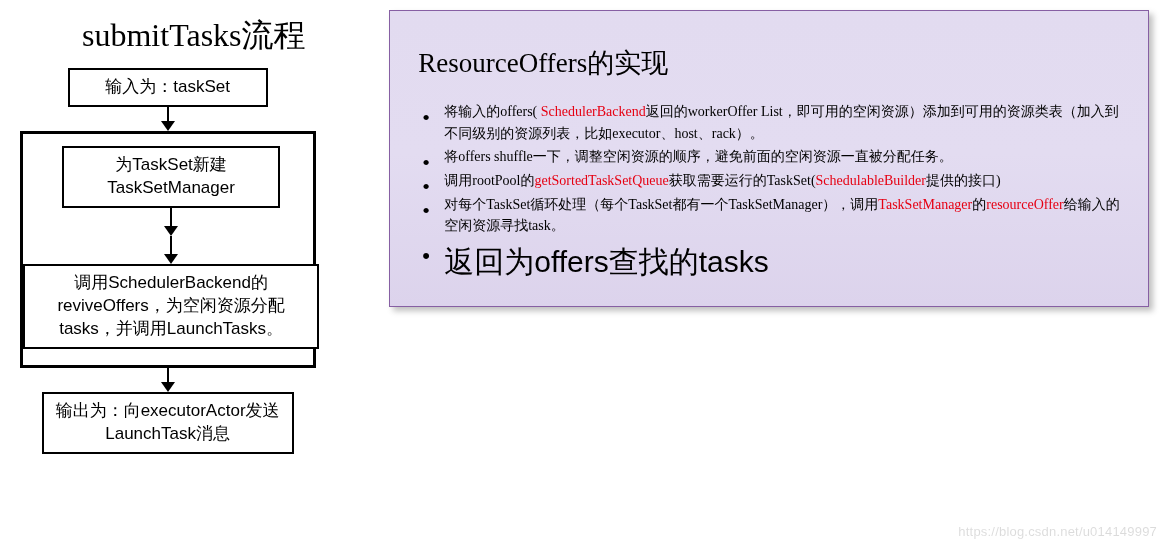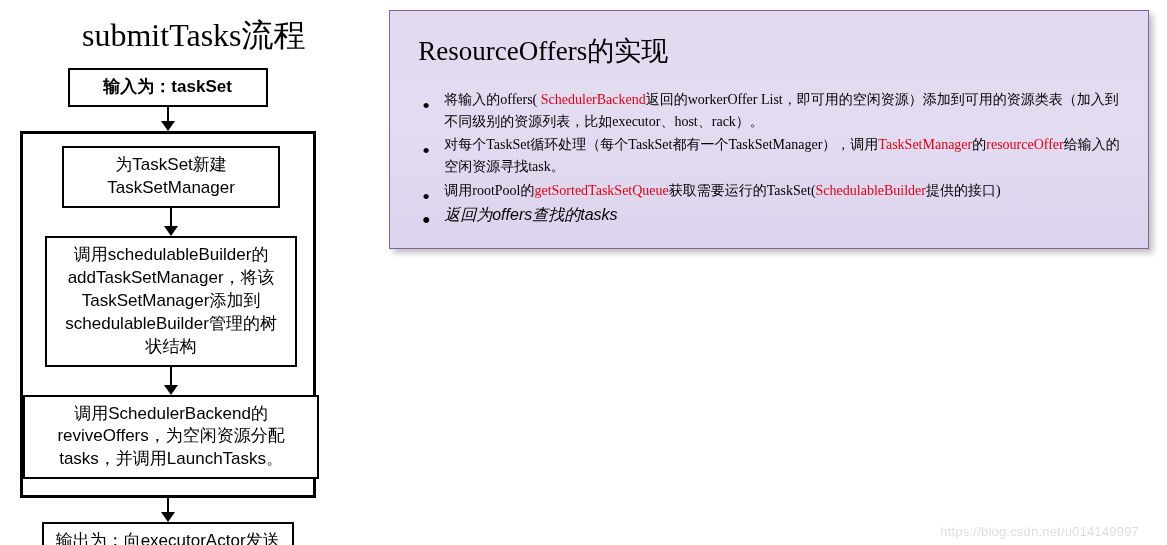--- a/index.html
+++ b/index.html
@@ -34,21 +34,21 @@
   }
   .flow-box {
     border: 2px solid #000;
     background: #fff;
     padding: 6px 12px;
     text-align: center;
     font-size: 17px;
     line-height: 1.35;
     width: 218px;
   }
-  .flow-box.narrow { width: 200px; font-weight: bold; }
+  .flow-box.narrow { width: 200px; }
   .outer-frame {
     border: 3px solid #000;
     padding: 12px 9px 16px 16px;
     display: flex;
     flex-direction: column;
     align-items: center;
     width: 296px;
   }
   .arrow-line {
     width: 2px; background: #000;
@@ -61,21 +61,21 @@
     border-right: 7px solid transparent;
     border-top: 10px solid #000;
     margin: 0 auto;
   }
   .arrow-wrap { display:flex; flex-direction:column; align-items:center; }
   
   .right-panel {
     width: 832px;
     background: linear-gradient(180deg, #e2dbf0 0%, #e3dcf1 48%, #dcd3ec 100%);
     border: 1.5px solid #865fa3;
-    padding: 16px 28px 18px 28px;
+    padding: 28px 28px 18px 28px;
     box-shadow: 4px 4px 6px rgba(0,0,0,.25);
     margin-top: -8px;
   }
   .right-title {
     font-size: 27px;
     font-family: "SimSun", serif;
     margin: 6px 0 20px 0;
   }
   .bullet-list {
     list-style: none;
@@ -93,21 +93,21 @@
   .bullet-list > li::before {
     content: "•";
     position: absolute;
     left: 4px;
     top: 0;
     font-size: 22px;
   }
   .red { color: #e60012; }
   .watermark {
     position: absolute;
-    right: 28px;
+    right: 10px;
     bottom: 6px;
     font-size: 13px;
     color: rgba(0,0,0,0.14);
     font-family: Arial, sans-serif;
     letter-spacing: .2px;
   }
 </style>
 </head>
 <body>
 
@@ -122,21 +122,20 @@
         <div class="arrow-head"></div>
     </div>
 
     <div class="outer-frame">
       <div class="flow-box" style="white-space:pre-line;">为TaskSet新建
 TaskSetManager</div>
       <div class="arrow-wrap">
         <div class="arrow-line"></div>
           <div class="arrow-head"></div>
       </div>
-      <div class="flow-box" style="width:252px">调用schedulableBuilder的addTaskSetManager，将该TaskSetManager添加到schedulableBuilder管理的树状结构</div>
       <div class="arrow-wrap">
         <div class="arrow-line"></div>
           <div class="arrow-head"></div>
       </div>
       <div class="flow-box" style="width:296px">调用SchedulerBackend的reviveOffers，为空闲资源分配tasks，并调用LaunchTasks。</div>
     </div>
 
     <div class="arrow-wrap">
       <div class="arrow-line" style="height:14px"></div>
         <div class="arrow-head"></div>
@@ -144,26 +143,29 @@
     <div class="flow-box" style="width:252px">输出为：向executorActor发送LaunchTask消息</div>
   </div>
 
   <div class="right-panel">
     <div class="right-title">ResourceOffers的实现</div>
     <ul class="bullet-list">
       <li>
         <span>将输入的offers(</span><span class="red"> SchedulerBackend</span><span>返回的workerOffer List，即可用的空闲资源）添加到可用的资源类表（加入到不同级别的资源列表，比如executor、host、rack）。</span>
       </li>
       <li>
-        <span>对每个TaskSet循环处理（每个TaskSet都有一个TaskSetManager），调用</span><span class="red">TaskSetManager</span><span>的</span><span class="red">resourceOffer</span><span>给输入的空闲资源寻找task。</span>
+        <span>将offers  shuffle一下，调整空闲资源的顺序，避免前面的空闲资源一直被分配任务。</span>
       </li>
       <li>
         <span>调用rootPool的</span><span class="red">getSortedTaskSetQueue</span><span>获取需要运行的TaskSet(</span><span class="red">SchedulableBuilder</span><span>提供的接口)</span>
       </li>
-      <li style="font-family:'Microsoft YaHei',sans-serif;font-size:16px;font-style:italic;">
+      <li>
+        <span>对每个TaskSet循环处理（每个TaskSet都有一个TaskSetManager），调用</span><span class="red">TaskSetManager</span><span>的</span><span class="red">resourceOffer</span><span>给输入的空闲资源寻找task。</span>
+      </li>
+      <li style="font-family:'Microsoft YaHei',sans-serif;font-size:30px;">
         <span>返回为offers查找的tasks</span>
       </li>
     </ul>
   </div>
 
 </div>
 
 <div class="watermark">https://blog.csdn.net/u014149997</div>
 
 </body></html>

